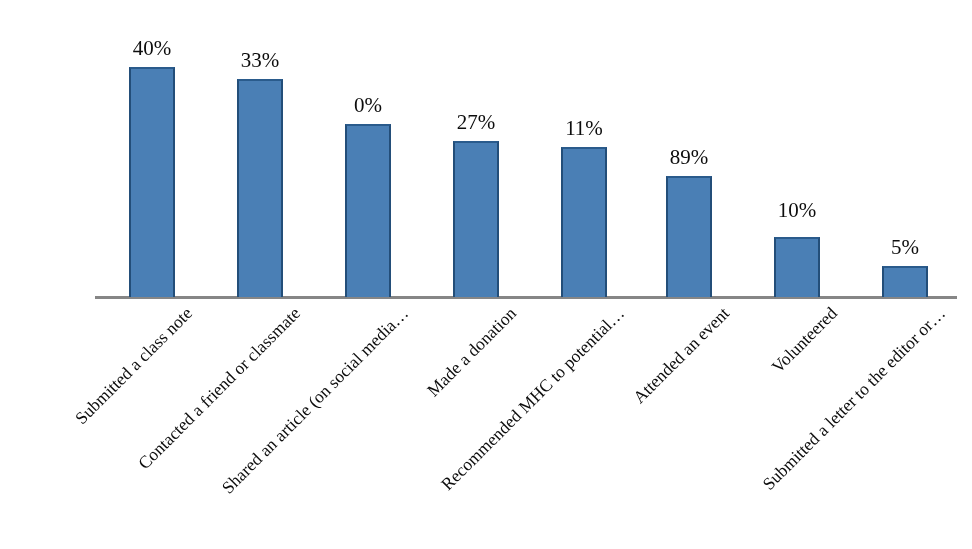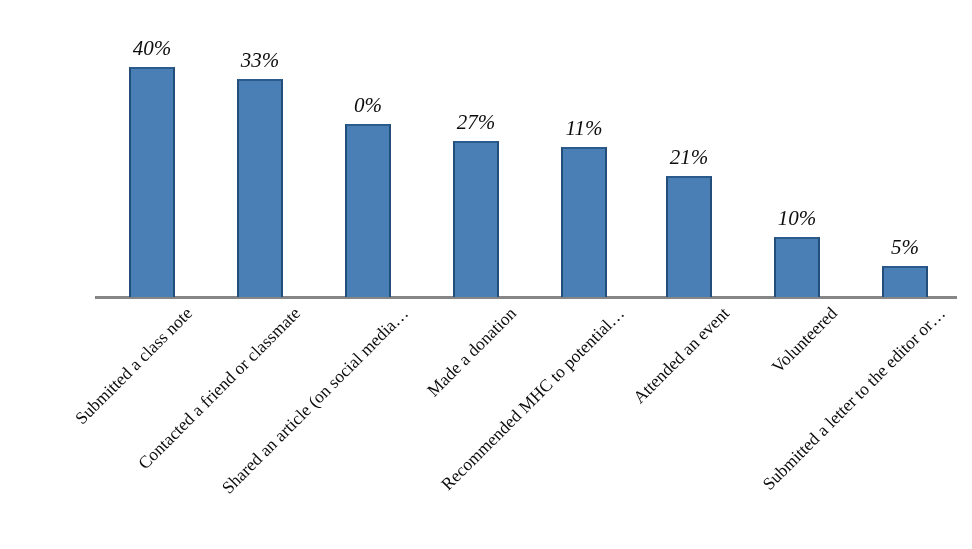--- a/index.html
+++ b/index.html
@@ -22,21 +22,20 @@
     background: #ffffff;
   }
 
   
   #plot-area {
     position: absolute;
     left: 0;
     top: 0;
     width: 972px;
     height: 297px;
-    font-style: italic;
   }
 
   #axis-line {
     position: absolute;
     left: 95px;
     top: 296px;
     width: 862px;
     height: 3px;
     background: #868686;
   }
@@ -119,26 +118,26 @@
       <div class="bar-value" style="bottom:164px;margin-top:29px;">27%</div>
       <div class="bar-rect" style="height:156px;"></div>
     </div>
 
     <div class="bar-group" style="left:561px;">
       <div class="bar-value" style="bottom:158px;">11%</div>
       <div class="bar-rect" style="height:150px;"></div>
     </div>
 
     <div class="bar-group" style="left:666px;">
-      <div class="bar-value" style="bottom:129px;">21%</div>
+      <div class="bar-value" style="bottom:129px;">89%</div>
       <div class="bar-rect" style="height:121px;"></div>
     </div>
 
     <div class="bar-group" style="left:774px;">
-      <div class="bar-value" style="bottom:68px;">10%</div>
+      <div class="bar-value" style="bottom:76px;">10%</div>
       <div class="bar-rect" style="height:60px;"></div>
     </div>
 
     <div class="bar-group" style="left:882px;">
       <div class="bar-value" style="bottom:39px;">5%</div>
       <div class="bar-rect" style="height:31px;"></div>
     </div>
 
   </div>
 

